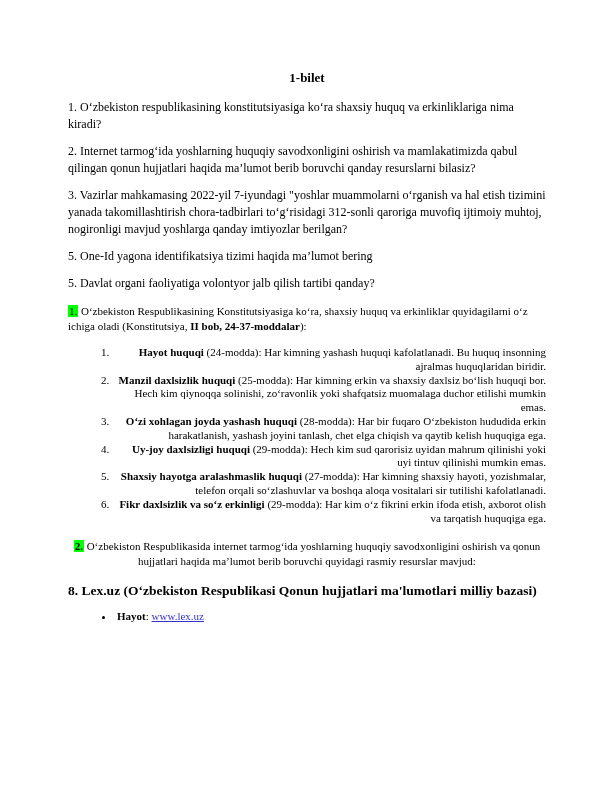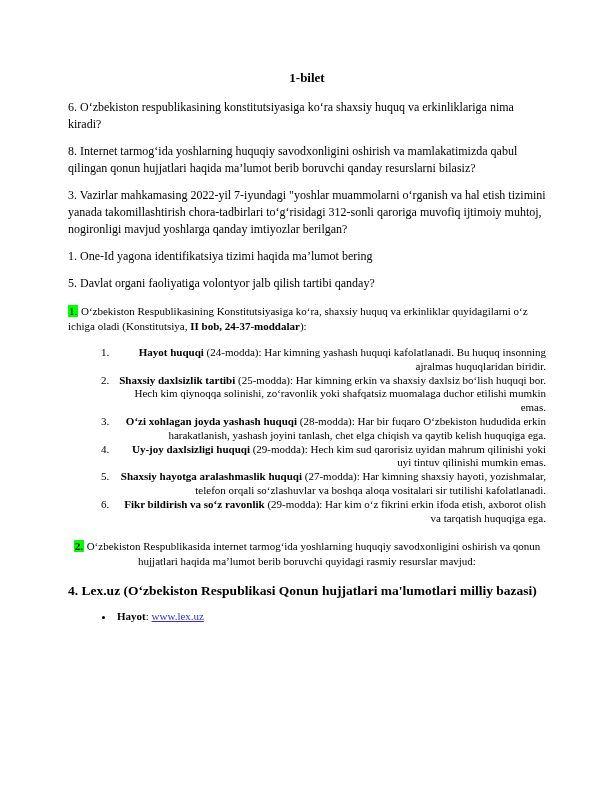--- a/index.html
+++ b/index.html
@@ -69,38 +69,38 @@
   }
   b { font-weight: bold; }
 </style>
 </head>
 <body>
 
 <div class="page">
 
   <div class="doc-title">1-bilet</div>
 
-  <p class="q">6. O‘zbekiston respublikasining konstitutsiyasiga ko‘ra shaxsiy huquq va erkinliklariga nima kiradi?</p>
-  <p class="q">8. Internet tarmog‘ida yoshlarning huquqiy savodxonligini oshirish va mamlakatimizda qabul qilingan qonun hujjatlari  haqida ma’lumot berib boruvchi qanday resurslarni bilasiz?</p>
+  <p class="q">1. O‘zbekiston respublikasining konstitutsiyasiga ko‘ra shaxsiy huquq va erkinliklariga nima kiradi?</p>
+  <p class="q">2. Internet tarmog‘ida yoshlarning huquqiy savodxonligini oshirish va mamlakatimizda qabul qilingan qonun hujjatlari  haqida ma’lumot berib boruvchi qanday resurslarni bilasiz?</p>
   <p class="q">3. Vazirlar mahkamasing 2022-yil 7-iyundagi "yoshlar muammolarni o‘rganish va hal etish tizimini yanada takomillashtirish chora-tadbirlari to‘g‘risidagi 312-sonli qaroriga muvofiq ijtimoiy muhtoj, nogironligi mavjud yoshlarga qanday imtiyozlar berilgan?</p>
-  <p class="q">1. One-Id yagona identifikatsiya tizimi haqida ma’lumot bering</p>
+  <p class="q">5. One-Id yagona identifikatsiya tizimi haqida ma’lumot bering</p>
   <p class="q">5. Davlat organi faoliyatiga volontyor jalb qilish tartibi qanday?</p>
 
   <p class="ans-intro"><span class="hl">1.</span><span> O‘zbekiston Respublikasining Konstitutsiyasiga ko‘ra, shaxsiy huquq va erkinliklar quyidagilarni o‘z ichiga oladi (Konstitutsiya, </span><b>II bob, 24-37-moddalar</b><span>):</span></p>
 
   <ol class="rights-list">
     <li><b>Hayot huquqi</b><span> (24-modda): Har kimning yashash huquqi kafolatlanadi. Bu huquq insonning ajralmas huquqlaridan biridir.</span></li>
-    <li><b>Shaxsiy daxlsizlik tartibi</b><span> (25-modda): Har kimning erkin va shaxsiy daxlsiz bo‘lish huquqi bor. Hech kim qiynoqqa solinishi, zo‘ravonlik yoki shafqatsiz muomalaga duchor etilishi mumkin emas.</span></li>
+    <li><b>Manzil daxlsizlik huquqi</b><span> (25-modda): Har kimning erkin va shaxsiy daxlsiz bo‘lish huquqi bor. Hech kim qiynoqqa solinishi, zo‘ravonlik yoki shafqatsiz muomalaga duchor etilishi mumkin emas.</span></li>
     <li><b>O‘zi xohlagan joyda yashash huquqi</b><span> (28-modda): Har bir fuqaro O‘zbekiston hududida erkin harakatlanish, yashash joyini tanlash, chet elga chiqish va qaytib kelish huquqiga ega.</span></li>
     <li><b>Uy-joy daxlsizligi huquqi</b><span> (29-modda): Hech kim sud qarorisiz uyidan mahrum qilinishi yoki uyi tintuv qilinishi mumkin emas.</span></li>
     <li><b>Shaxsiy hayotga aralashmaslik huquqi</b><span> (27-modda): Har kimning shaxsiy hayoti, yozishmalar, telefon orqali so‘zlashuvlar va boshqa aloqa vositalari sir tutilishi kafolatlanadi.</span></li>
-    <li><b>Fikr bildirish va so‘z ravonlik</b><span> (29-modda): Har kim o‘z fikrini erkin ifoda etish, axborot olish va tarqatish huquqiga ega.</span></li>
+    <li><b>Fikr daxlsizlik va so‘z erkinligi</b><span> (29-modda): Har kim o‘z fikrini erkin ifoda etish, axborot olish va tarqatish huquqiga ega.</span></li>
   </ol>
 
   <p class="ans-intro ans-intro-2"><span class="hl hl-bold">2.</span><span> O‘zbekiston Respublikasida internet tarmog‘ida yoshlarning huquqiy savodxonligini oshirish va qonun hujjatlari haqida ma’lumot berib boruvchi quyidagi rasmiy resurslar mavjud:</span></p>
 
-  <div class="res-heading">4. Lex.uz (O‘zbekiston Respublikasi Qonun hujjatlari ma'lumotlari milliy bazasi)</div>
+  <div class="res-heading">8. Lex.uz (O‘zbekiston Respublikasi Qonun hujjatlari ma'lumotlari milliy bazasi)</div>
 
   <ul class="res-list">
     <li><b>Hayot</b><span>: </span><a class="doc-link" href="#">www.lex.uz</a></li>
   </ul>
 
 </div>
 
 </body></html>

